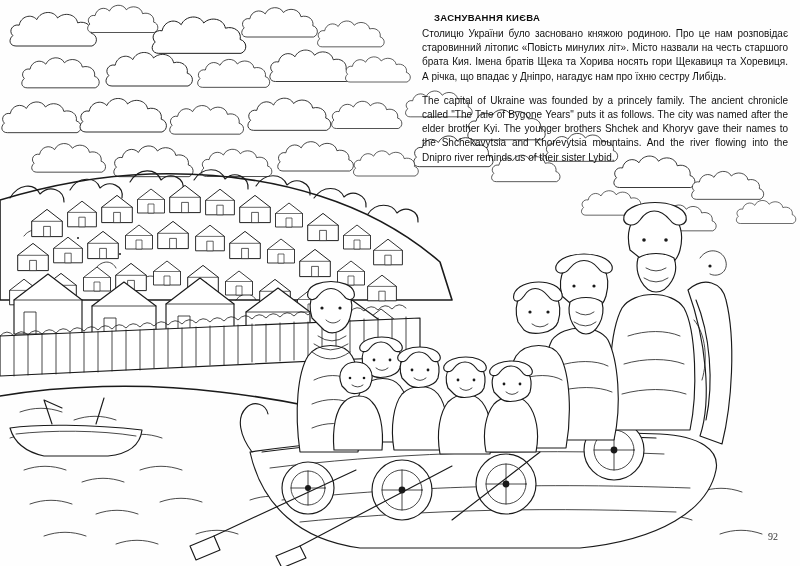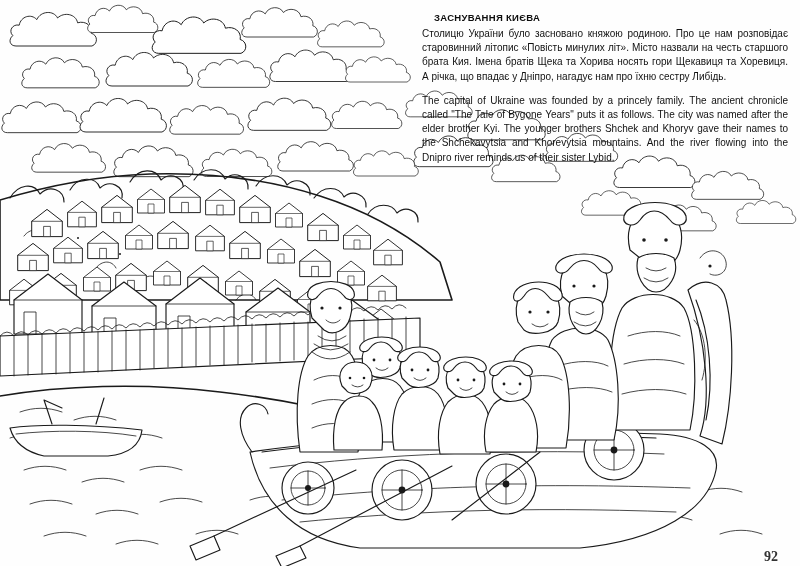--- a/index.html
+++ b/index.html
@@ -53,26 +53,25 @@
     top: 0;
     width: 800px;
     height: 566px;
     z-index: 10;
   }
   .art svg { display: block; }
 
   .page-number {
     position: absolute;
     right: 22px;
-    bottom: 1px;
-    font-size: 14px;
+    bottom: 24px;
+    font-size: 10px;
     color: #333;
     font-family: "Liberation Serif", serif;
     z-index: 45;
-    font-weight: bold;
   }
 </style>
 </head>
 <body>
 
 <div class="page">
 
   <div class="text-block">
     <h1 class="heading">ЗАСНУВАННЯ КИЄВА</h1>
     <p class="para">Столицю України було засновано княжою родиною. Про це нам розповідає старовинний літопис «Повість минулих літ».  Місто назвали на честь старшого брата Кия. Імена братів Щека та Хорива носять гори Щекавиця та Хоревиця. А річка, що впадає у Дніпро, нагадує нам про їхню сестру Либідь.</p>

